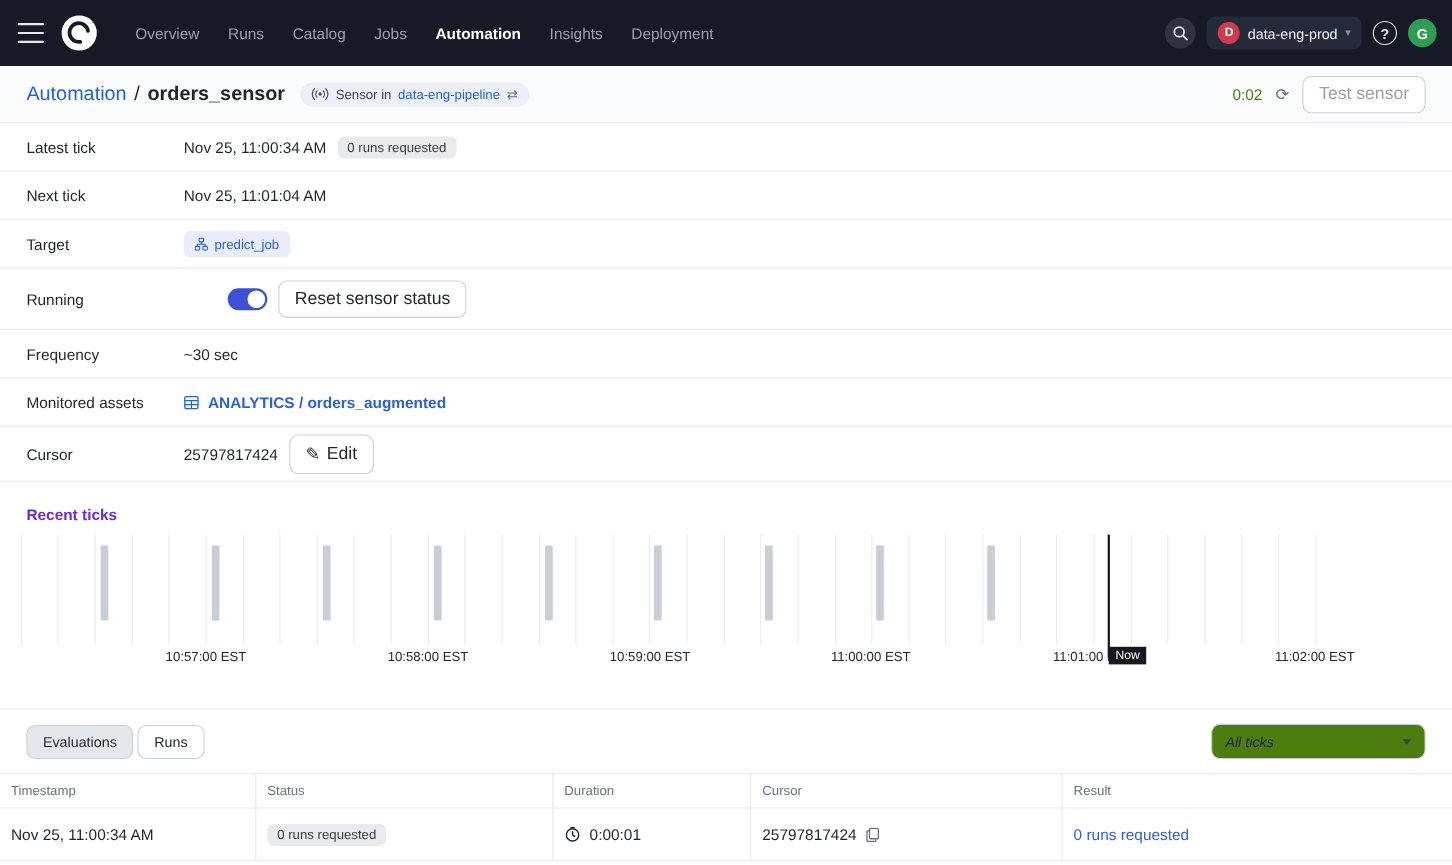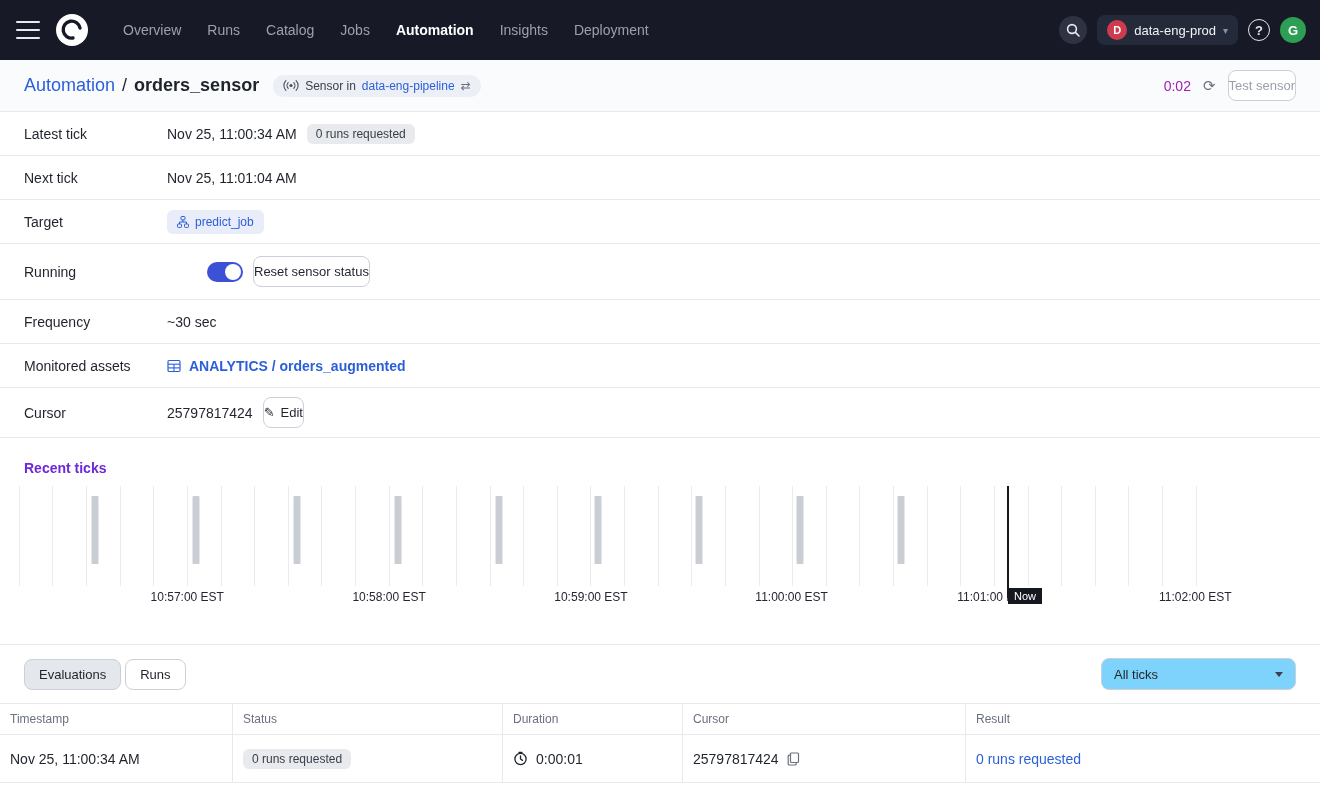--- a/index.html
+++ b/index.html
@@ -42,25 +42,25 @@
   .bc-section { color:#2B5FD9; cursor:pointer; }
   .bc-sep { color:#1F232B; }
   .bc-title { font-weight:700; color:#1F232B; }
   .sensor-badge {
     margin-left:14px; display:flex; align-items:center; gap:6px;
     background:#ECEFF5; border-radius:12px; padding:4px 10px; font-size:12px; color:#3A404C;
   }
   .sensor-badge a { color:#2B5FD9; text-decoration:none; cursor:pointer; }
   .cycle-glyph { color:#6A7080; font-size:12px; cursor:pointer; }
   .header-right { margin-left:auto; display:flex; align-items:center; gap:12px; }
-  .countdown { font-size:14px; color:#a21caf; }
+  .countdown { font-size:14px; color:#4d7c0f; }
   .refresh-glyph { color:#6A7080; font-size:15px; cursor:pointer; }
   .btn {
-    border:1px solid #CBD0D8; border-radius:8px; background:#fff; font-size:13px;
-    padding:7px 0; color:#1F232B; font-family:inherit; cursor:pointer; display:inline-flex; align-items:center; gap:6px;
+    border:1px solid #CBD0D8; border-radius:8px; background:#fff; font-size:16px;
+    padding:7px 14px; color:#1F232B; font-family:inherit; cursor:pointer; display:inline-flex; align-items:center; gap:6px;
   }
   .btn.disabled { color:#9AA0AB; cursor:default; }
 
   
   .detail-row { display:flex; align-items:center; border-bottom:1px solid #E7E9ED; padding:0 24px; min-height:44px; }
   .detail-row.tall { min-height:56px;gap:40px; }
   .detail-row.med { min-height:50px; }
   .detail-label { width:143px; flex:0 0 143px; font-size:14px; color:#1F232B; }
   .detail-value { font-size:14px; display:flex; align-items:center; gap:10px; }
   .gray-pill { background:#E8EAEE; border-radius:6px; padding:3px 9px; font-size:12px; color:#394049; white-space:nowrap; }
@@ -79,21 +79,21 @@
   .now-badge { position:absolute; top:102px; background:#16181F; color:#fff; font-size:11px; padding:2px 6px; z-index:5; }
 
   
   .eval-section { border-top:1px solid #E7E9ED; margin-top:32px; }
   .eval-toolbar { display:flex; align-items:center; padding:13px 24px; }
   .tab-btn { border:1px solid #CBD0D8; border-radius:8px; background:#fff; font-size:13px; padding:7px 14px; color:#1F232B; cursor:pointer; }
   .tab-btn.active { background:#E4E7EC; font-weight:400; }
   .tab-btn + .tab-btn { margin-left:4px; }
   .select {
     margin-left:auto; width:195px; height:32px; border:1px solid #CBD0D8; border-radius:8px;
-    display:flex; align-items:center; justify-content:space-between; padding:0 12px; font-size:13px; cursor:pointer; background:#7dd3fc;
+    display:flex; align-items:center; justify-content:space-between; padding:0 12px; font-size:13px; cursor:pointer; background:#4d7c0f;font-style:italic;
   }
   .select-caret { width:0; height:0; border-left:4px solid transparent; border-right:4px solid transparent; border-top:5px solid #3A404C; }
 
   .t-header, .t-row { display:grid; grid-template-columns:233px 270px 180px 283px 1fr; align-items:stretch; border-bottom:1px solid #E7E9ED; }
   .t-header { height:32px; color:#6A7080; font-size:12px; border-top:1px solid #E7E9ED; }
   .t-row { height:48px; font-size:14px; }
   .t-cell { display:flex; align-items:center; padding-left:10px; border-right:1px solid #E7E9ED; gap:8px; }
   .t-cell.first { }
   .t-cell.last { border-right:none; }
   .result-link { color:#2B5FD9; cursor:pointer; }

